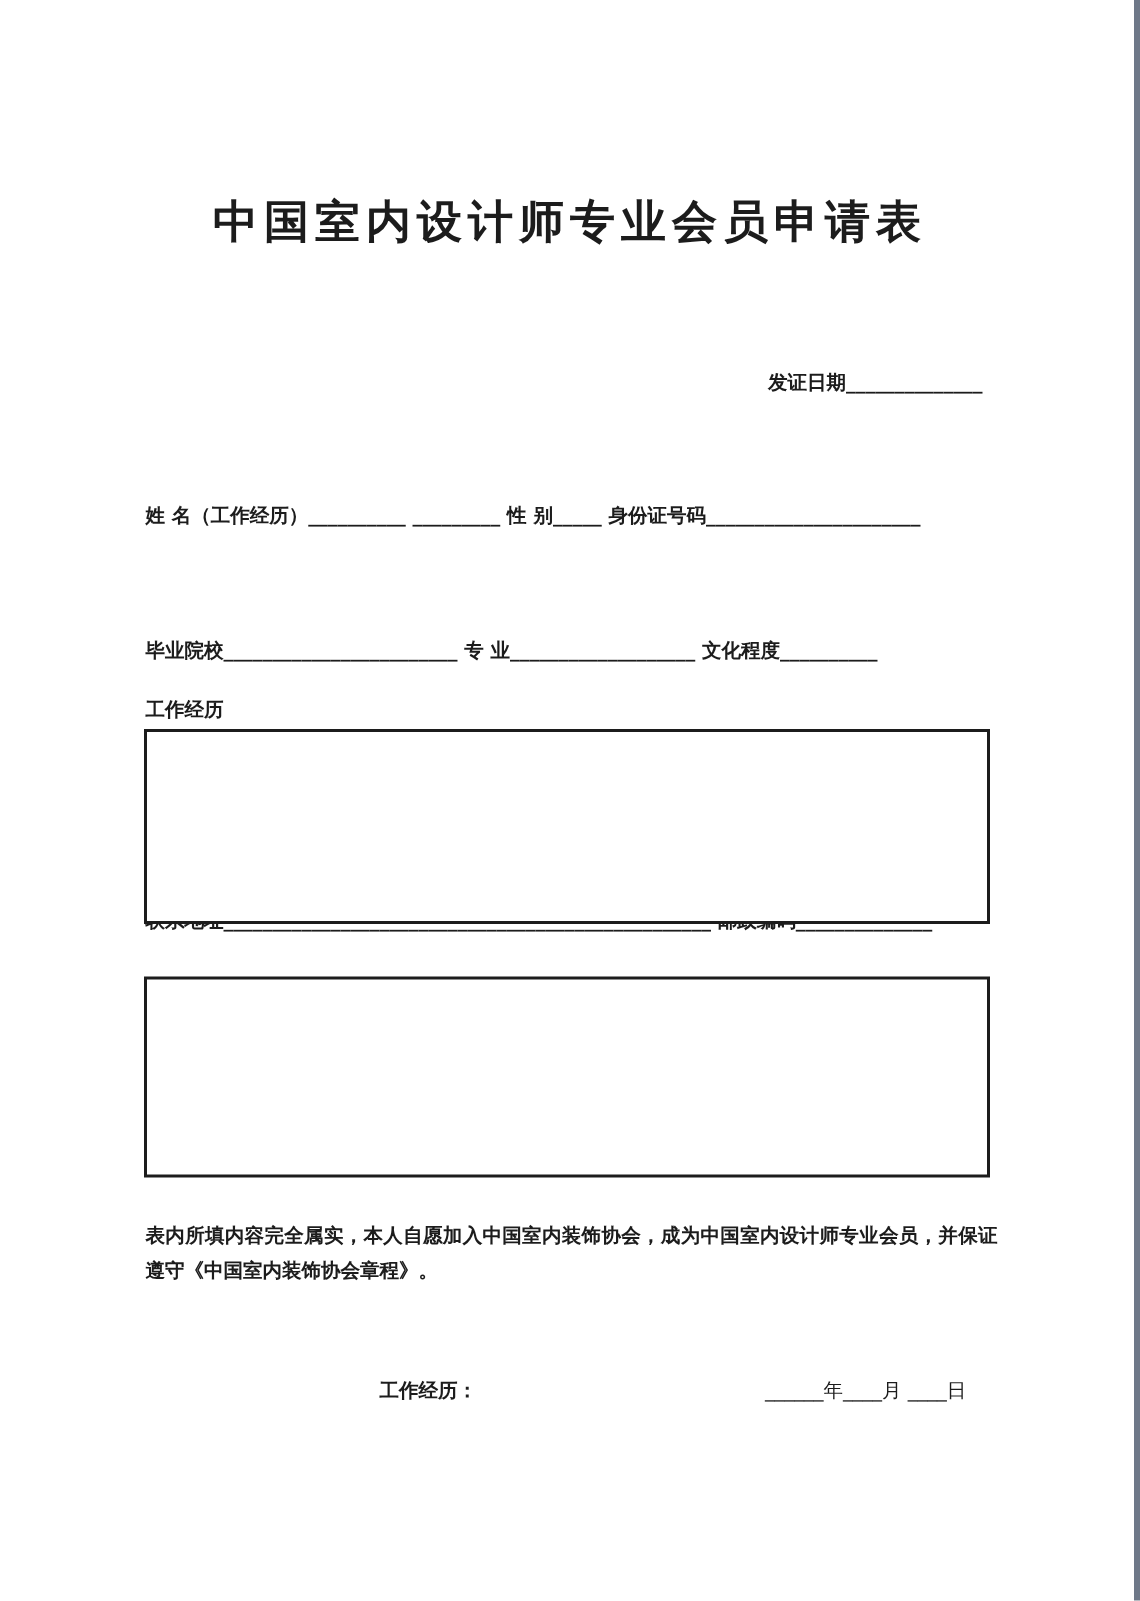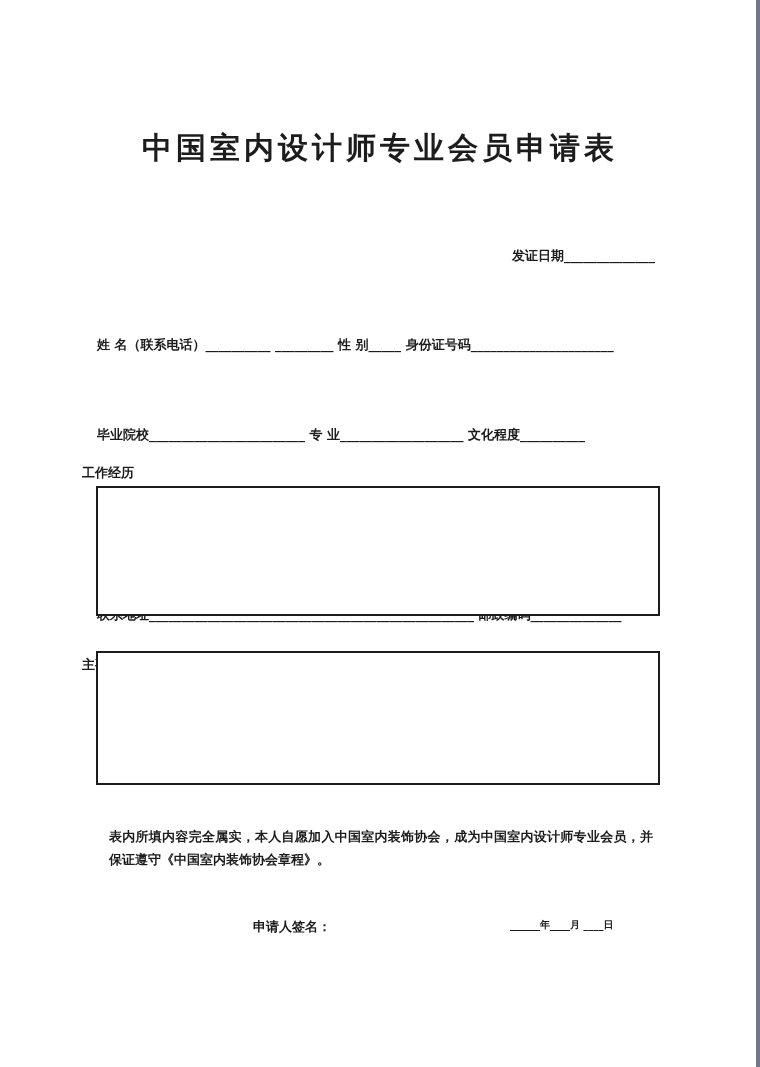--- a/index.html
+++ b/index.html
@@ -27,72 +27,72 @@
     position: absolute; left: 512px; top: 196px;
     font-size: 13px; font-weight: bold;
     line-height: 24px; white-space: pre; text-align: right;
   }
   .form-lines {
     position: absolute; left: 97px; top: 270px;
     font-size: 13px; font-weight: bold;
     line-height: 30px; white-space: pre;
   }
   .box-label {
-    position: absolute; left: 82px;
+    position: absolute; left: 97px;
     font-size: 13px; font-weight: bold; text-align: center;
   }
   .fill-box {
     position: absolute; left: 96px; width: 564px;
     border: 2px solid #1c1c1c;
     background: #ffffff;
     box-sizing: border-box;
   }
   .work-label { top: 464px; }
   .work-box   { top: 486px; height: 130px; }
   .ach-label  { top: 630px; margin-top: 26px; }
   .ach-box    { top: 651px; height: 134px; }
   .declaration {
     position: absolute; left: 97px; top: 813px;
     width: 568px;
     font-size: 13px; font-weight: bold;
     line-height: 23px;
   }
   .declaration .decl-heading { margin: 0 0 2px 0; }
-  .declaration .decl-body { margin: 12px; text-align: justify; }
+  .declaration .decl-body { margin: 0; text-align: justify; }
   .signature-label {
     position: absolute; left: 253px; top: 918px;
     font-size: 13px; font-weight: bold; white-space: pre;
   }
   .date-blank {
     position: absolute; left: 510px; top: 918px;
-    font-size: 10px; font-weight: bold; white-space: pre;
+    font-size: 13px; font-weight: normal; white-space: pre;
   }
 </style>
 </head>
 <body>
 
 <div class="page-edge-strip"></div>
 
 <div class="doc-title">中国室内设计师专业会员申请表</div>
 
 <div class="issue-block">
   <div>发证日期______________</div>
 </div>
 
 <div class="form-lines">
-  <div>姓 名（联系电话）__________ _________ 性 别_____ 身份证号码______________________</div>
+  <div>姓 名（工作经历）__________ _________ 性 别_____ 身份证号码______________________</div>
   <div>毕业院校________________________ 专 业___________________ 文化程度__________</div>
   <div>现工作单位______________________________________ 职 务________________________</div>
   <div>联系地址__________________________________________________ 邮政编码______________</div>
 </div>
 
 <div class="box-label work-label">工作经历</div>
 <div class="fill-box work-box"></div>
 
 <div class="box-label ach-label">主要业绩</div>
 <div class="fill-box ach-box"></div>
 
 <div class="declaration">
   <p class="decl-body">表内所填内容完全属实，本人自愿加入中国室内装饰协会，成为中国室内设计师专业会员，并保证遵守《中国室内装饰协会章程》。</p>
 </div>
 
-<div class="signature-label">申请人签名：</div>
+<div class="signature-label">工作经历：</div>
 <div class="date-blank">______年____月 ____日</div>
 
 </body></html>

